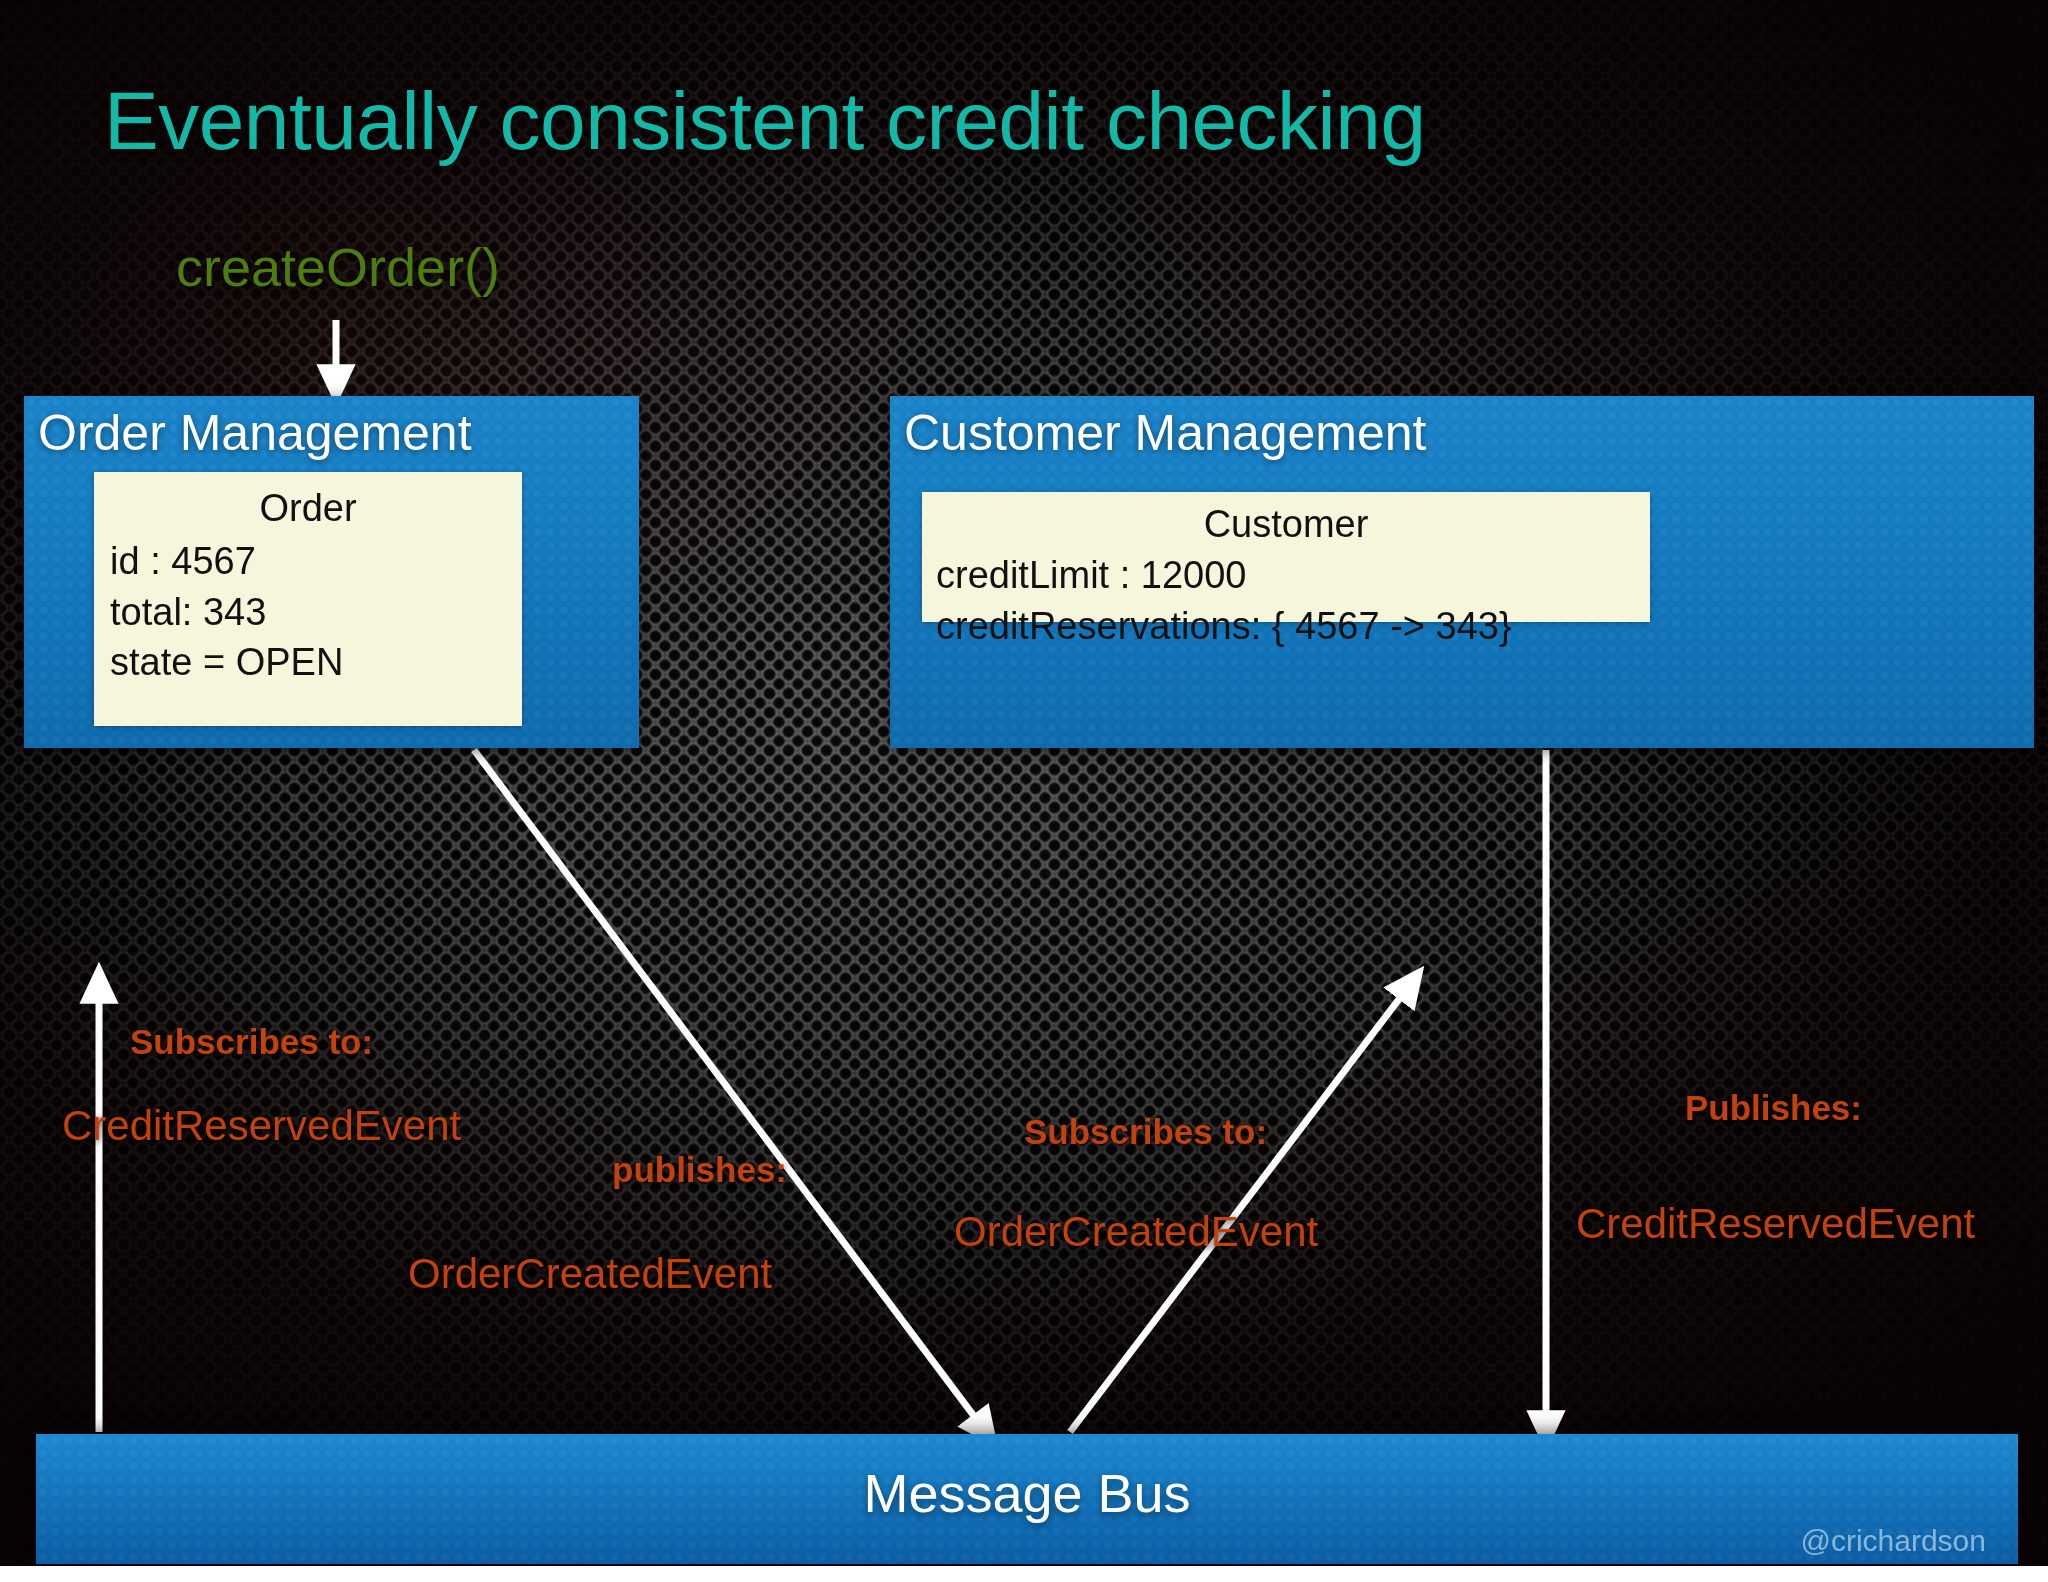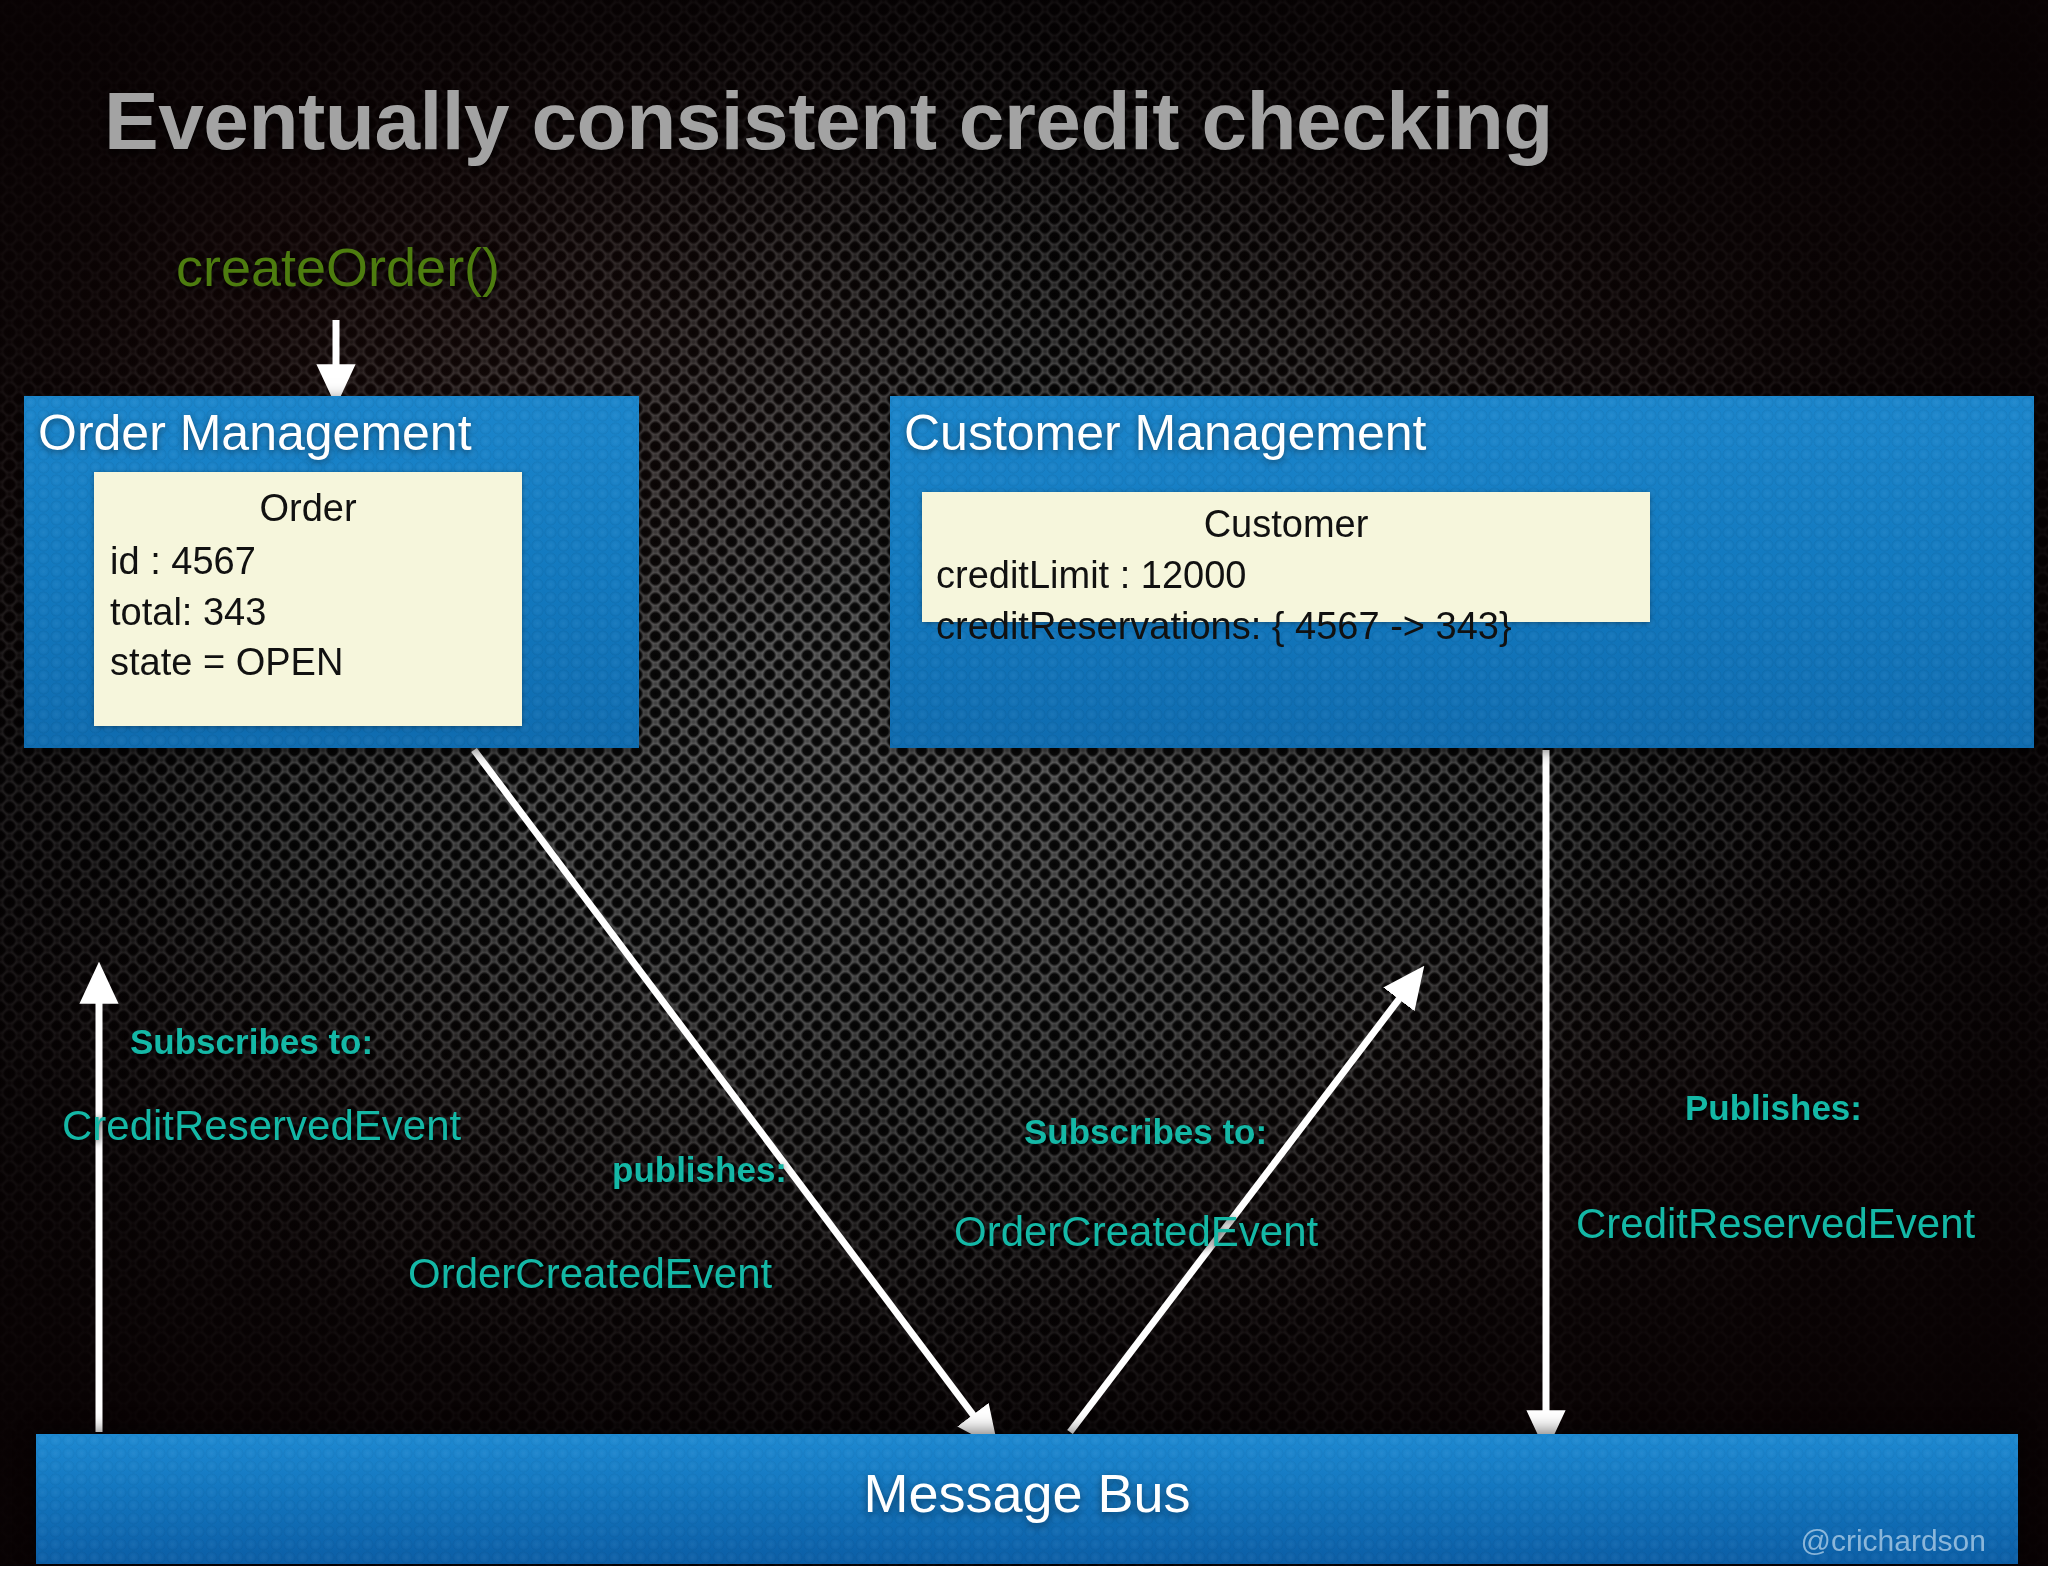--- a/index.html
+++ b/index.html
@@ -44,22 +44,22 @@
       radial-gradient(ellipse 44% 38% at 88% 90%, rgba(50,16,12,0.34) 0%, rgba(0,0,0,0) 100%),
       radial-gradient(ellipse 44% 38% at 10% 92%, rgba(44,14,10,0.30) 0%, rgba(0,0,0,0) 100%);
   }
 
   
   .slide-title {
     position: absolute;
     left: 104px;
     top: 74px;
     font-size: 82px;
-    font-weight: 700;
-    color: #a3a3a3;
+    font-weight: 400;
+    color: #14b8a6;
     letter-spacing: -0.5px;
     white-space: nowrap;
     text-shadow: 0 2px 10px rgba(0,0,0,0.85);
   }
   .call-label {
     position: absolute;
     left: 176px;
     top: 236px;
     font-size: 54px;
     font-weight: 300;
@@ -100,21 +100,21 @@
     font-size: 38px;
     font-weight: 400;
     color: #111111;
     line-height: 1.18;
     white-space: nowrap;
   }
 
   
   .anno {
     position: absolute;
-    color: #14b8a6;
+    color: #c2410c;
     white-space: nowrap;
     text-shadow: 0 2px 7px rgba(0,0,0,0.9);
   }
   .anno.bold {
     font-weight: 700;
     font-size: 35px;
   }
   .anno.plain {
     font-weight: 300;
     font-size: 42px;

